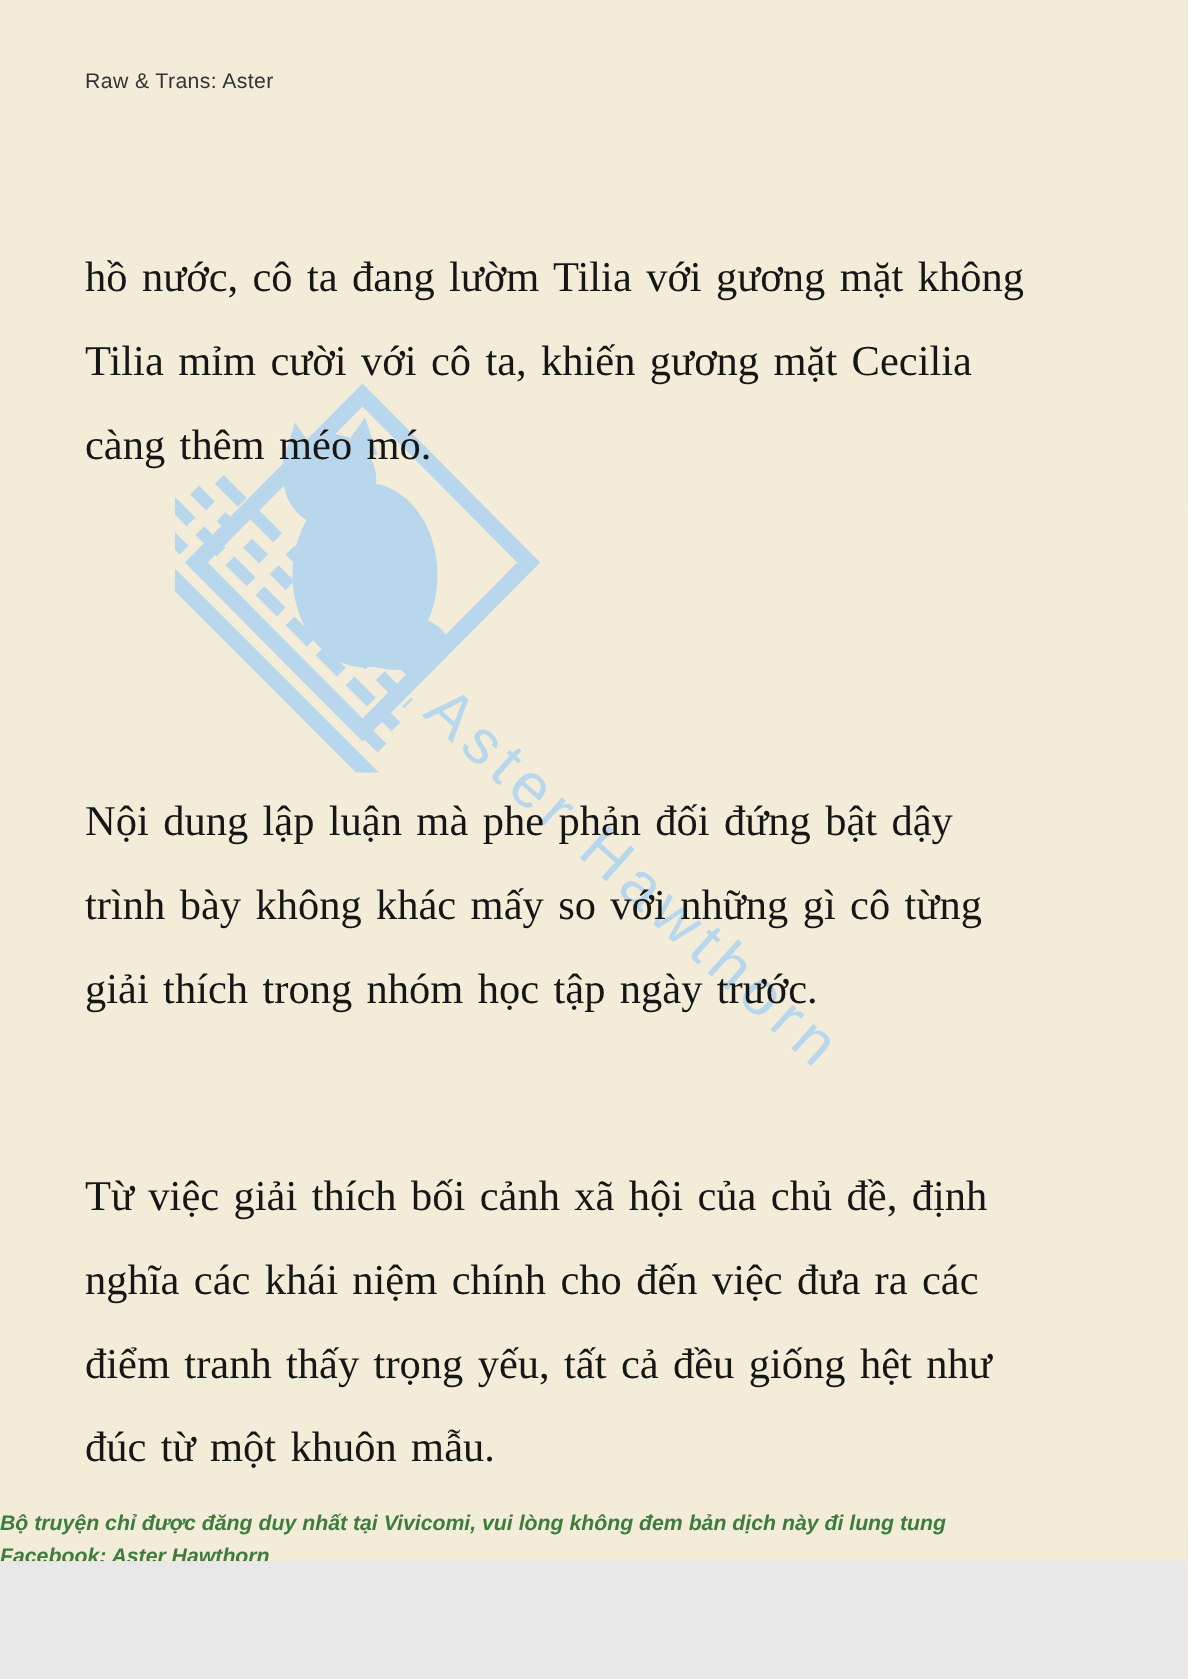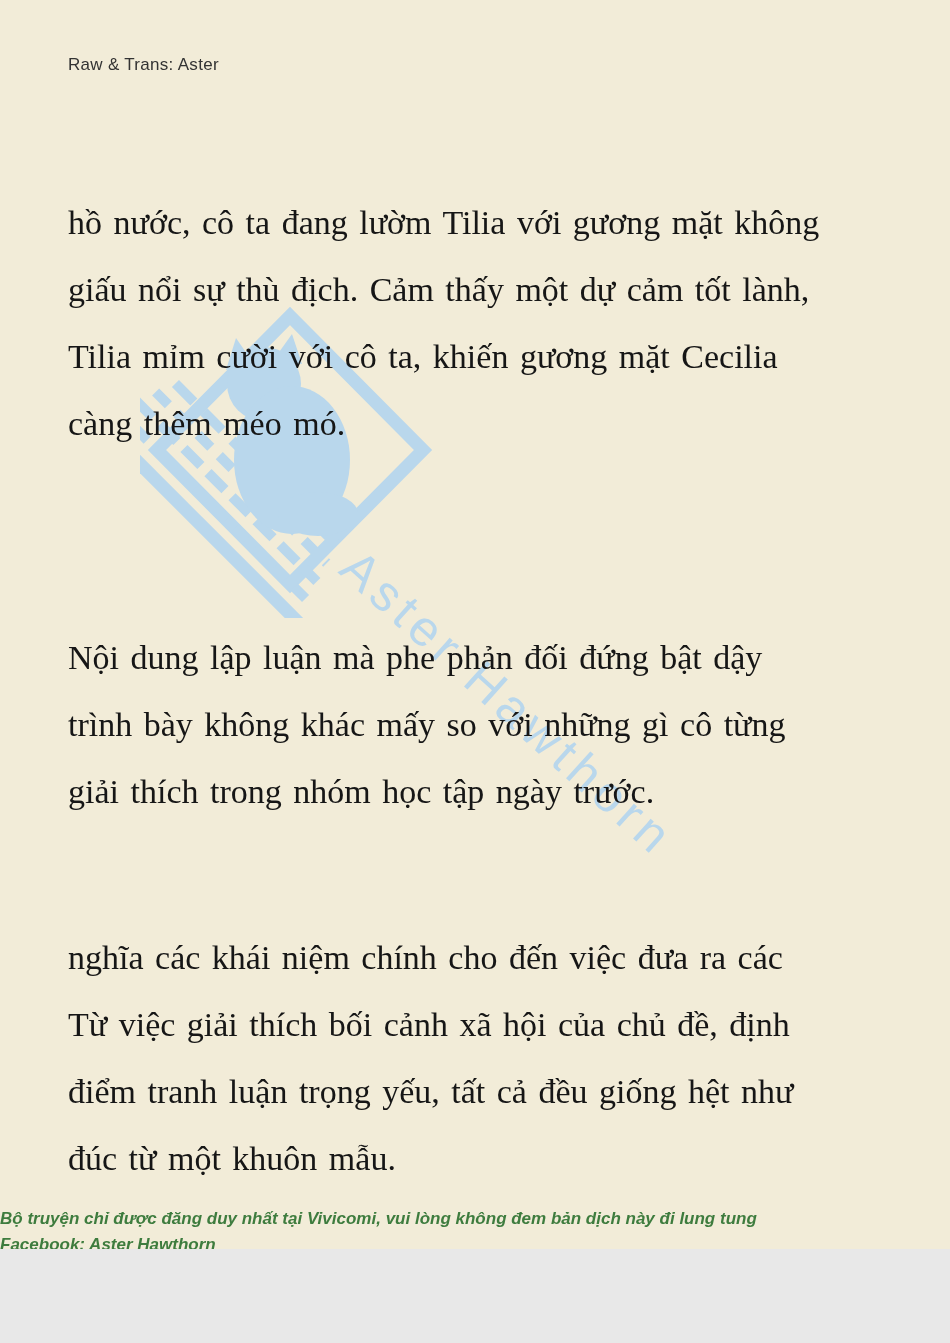--- a/index.html
+++ b/index.html
@@ -87,35 +87,34 @@
         <circle cx="124" cy="96" r="37"></circle>
         <ellipse cx="152" cy="172" rx="58" ry="74"></ellipse>
         <ellipse cx="178" cy="226" rx="40" ry="22"></ellipse>
       </g>
     </svg>
     <div class="wm-text">Aster Hawthorn</div>
   </div>
 
   <div class="para p1">
     <div class="tline">hồ nước, cô ta đang lườm Tilia với gương mặt không</div>
-    <div class="tline">giấu nổi sự thù địch. Cảm thấy một dự cảm tốt lành,</div>
     <div class="tline">Tilia mỉm cười với cô ta, khiến gương mặt Cecilia</div>
     <div class="tline">càng thêm méo mó.</div>
   </div>
 
   <div class="para p2">
     <div class="tline">Nội dung lập luận mà phe phản đối đứng bật dậy</div>
     <div class="tline">trình bày không khác mấy so với những gì cô từng</div>
     <div class="tline">giải thích trong nhóm học tập ngày trước.</div>
   </div>
 
   <div class="para p3">
+    <div class="tline">Từ việc giải thích bối cảnh xã hội của chủ đề, định</div>
     <div class="tline">nghĩa các khái niệm chính cho đến việc đưa ra các</div>
-    <div class="tline">Từ việc giải thích bối cảnh xã hội của chủ đề, định</div>
-    <div class="tline">điểm tranh luận trọng yếu, tất cả đều giống hệt như</div>
+    <div class="tline">điểm tranh thấy trọng yếu, tất cả đều giống hệt như</div>
     <div class="tline">đúc từ một khuôn mẫu.</div>
   </div>
 
   <div class="footer">
     <div class="fline">Bộ truyện chỉ được đăng duy nhất tại Vivicomi, vui lòng không đem bản dịch này đi lung tung</div>
     <div class="fline">Facebook: Aster Hawthorn</div>
   </div>
 
   <div class="vcomycs">Vcomycs</div>
 

